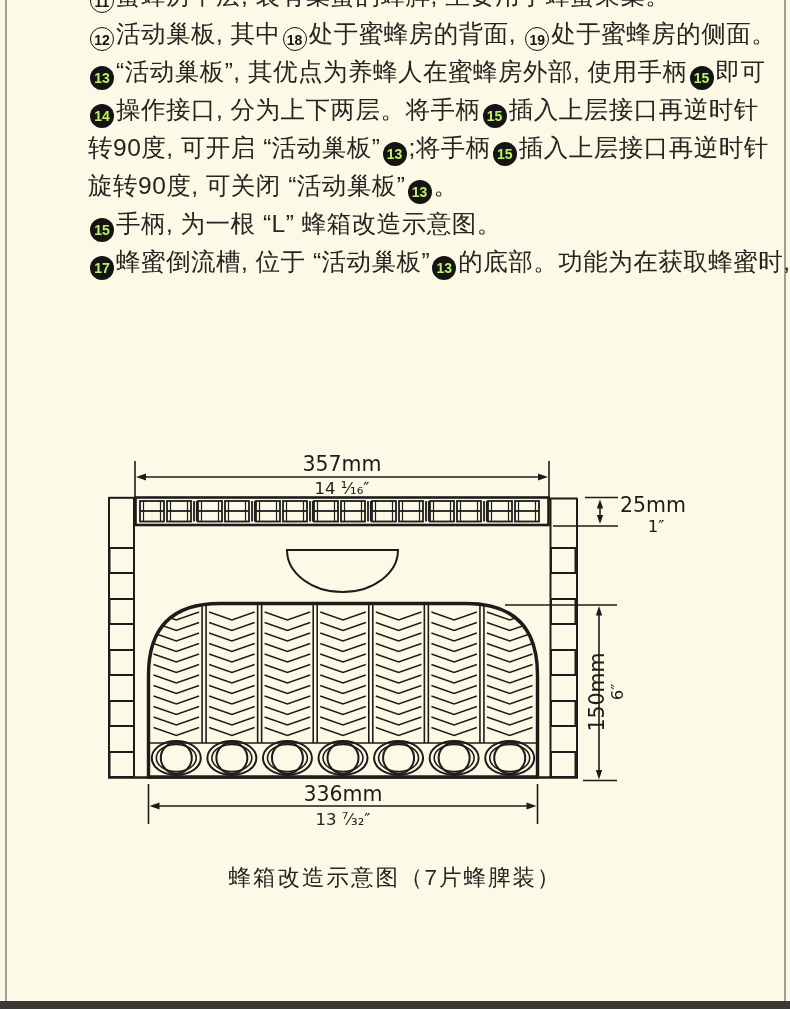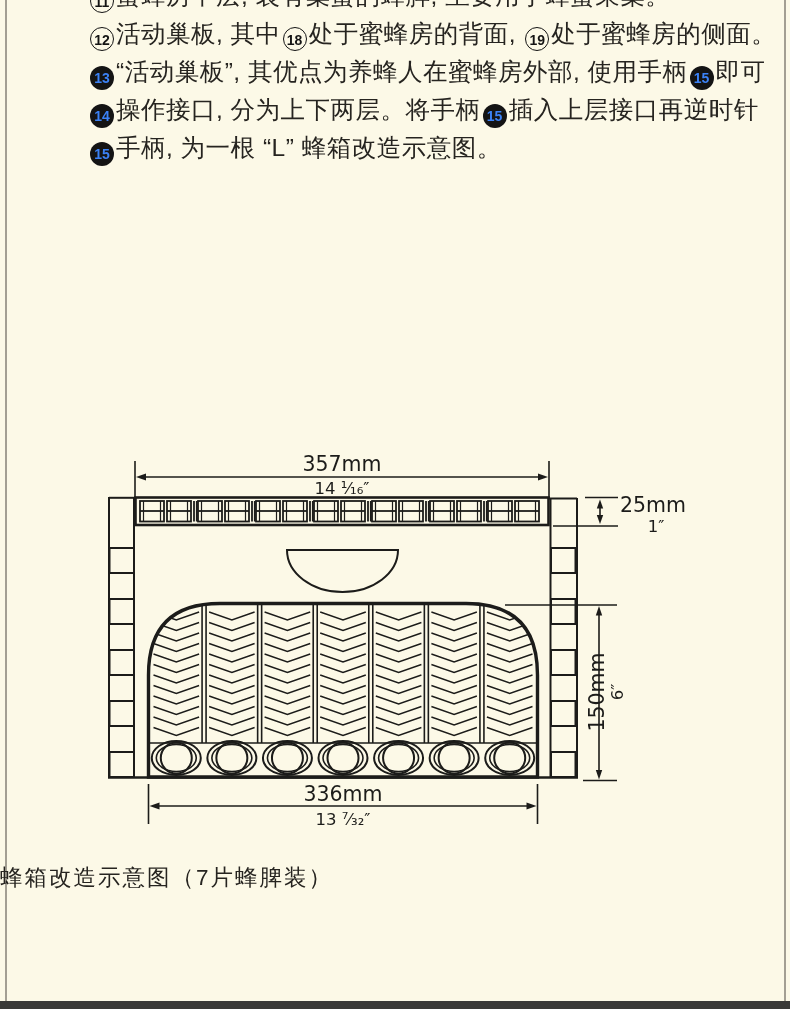--- a/index.html
+++ b/index.html
@@ -6,42 +6,45 @@
   #page{position:relative;width:790px;height:1009px;background:#fcf9e7;overflow:hidden;
         font-family:"Liberation Sans","DejaVu Sans",sans-serif;color:#2a2823;}
   .edge-rule{position:absolute;top:0;bottom:0;width:2px;background:#a39f93;}
   #left-rule{left:5px;} #right-rule{left:784px;}
   #footer-bar{position:absolute;left:0;right:0;bottom:0;height:8px;background:#3a3a38;}
   #textblock{position:absolute;left:88px;top:-23px;width:660px;}
   .line{height:38px;line-height:38px;font-size:24.5px;letter-spacing:.5px;white-space:nowrap;color:#262420;}
   .badge{display:inline-block;width:24px;height:24px;line-height:24px;border-radius:50%;
          text-align:center;font-size:14px;font-weight:bold;vertical-align:-3px;margin:0 2px;
          box-sizing:border-box;letter-spacing:0;}
-  .badge.filled{background:#141414;color:#3b82f6;}
+  .badge.filled{background:#141414;color:#bef264;}
   .badge.outline{background:transparent;color:#141414;border:1.6px solid #141414;}
   #diagram{position:absolute;left:90px;top:440px;}
-  #caption{position:absolute;left:0;width:790px;top:862px;
+  #caption{position:absolute;left:0;width:790px;top:862px;text-align:center;
            font-size:22.5px;letter-spacing:2px;color:#262420;}
   svg line,svg path,svg rect,svg ellipse,svg circle{stroke:#1c1c1a;fill:none;}
   svg text{fill:#1c1c1a;stroke:none;font-family:"DejaVu Sans","Liberation Sans",sans-serif;}
   .dimtxt{font-size:20.5px;} .dimtxt-sm{font-size:16.5px;}
 </style>
 </head>
 <body>
 
 <div id="page">
   <div id="left-rule" class="edge-rule"></div>
   <div id="right-rule" class="edge-rule"></div>
 
   <div id="textblock">
       <div class="line"><span class="badge outline">11</span><span>蜜蜂房中层, 装有集蜜的蜂脾, 主要用于蜂蜜采集。</span></div>
       <div class="line"><span class="badge outline">12</span><span>活动巢板, 其中</span><span class="badge outline">18</span><span>处于蜜蜂房的背面, </span><span class="badge outline">19</span><span>处于蜜蜂房的侧面。</span></div>
       <div class="line"><span class="badge filled">13</span><span>“活动巢板”, 其优点为养蜂人在蜜蜂房外部, 使用手柄</span><span class="badge filled">15</span><span>即可</span></div>
       <div class="line"><span class="badge filled">14</span><span>操作接口, 分为上下两层。将手柄</span><span class="badge filled">15</span><span>插入上层接口再逆时针</span></div>
+      <div class="line"><span>转90度, 可开启 “活动巢板”</span><span class="badge filled">13</span><span>;将手柄</span><span class="badge filled">15</span><span>插入上层接口再逆时针</span></div>
+      <div class="line"><span>旋转90度, 可关闭 “活动巢板”</span><span class="badge filled">13</span><span>。</span></div>
       <div class="line"><span class="badge filled">15</span><span>手柄, 为一根 “L” 蜂箱改造示意图。</span></div>
+      <div class="line"><span class="badge filled">17</span><span>蜂蜜倒流槽, 位于 “活动巢板”</span><span class="badge filled">13</span><span>的底部。功能为在获取蜂蜜时,</span></div>
     </div>
 
   <svg id="diagram" width="620" height="420" viewBox="90 440 620 420">
     <defs>
       <clipPath id="combClip">
         <path d="M148.5,777 V675 Q148.5,603.5 220,603.5 H466 Q537.5,603.5 537.5,675 V777 Z"></path>
       </clipPath>
     </defs>
 
     <g>

